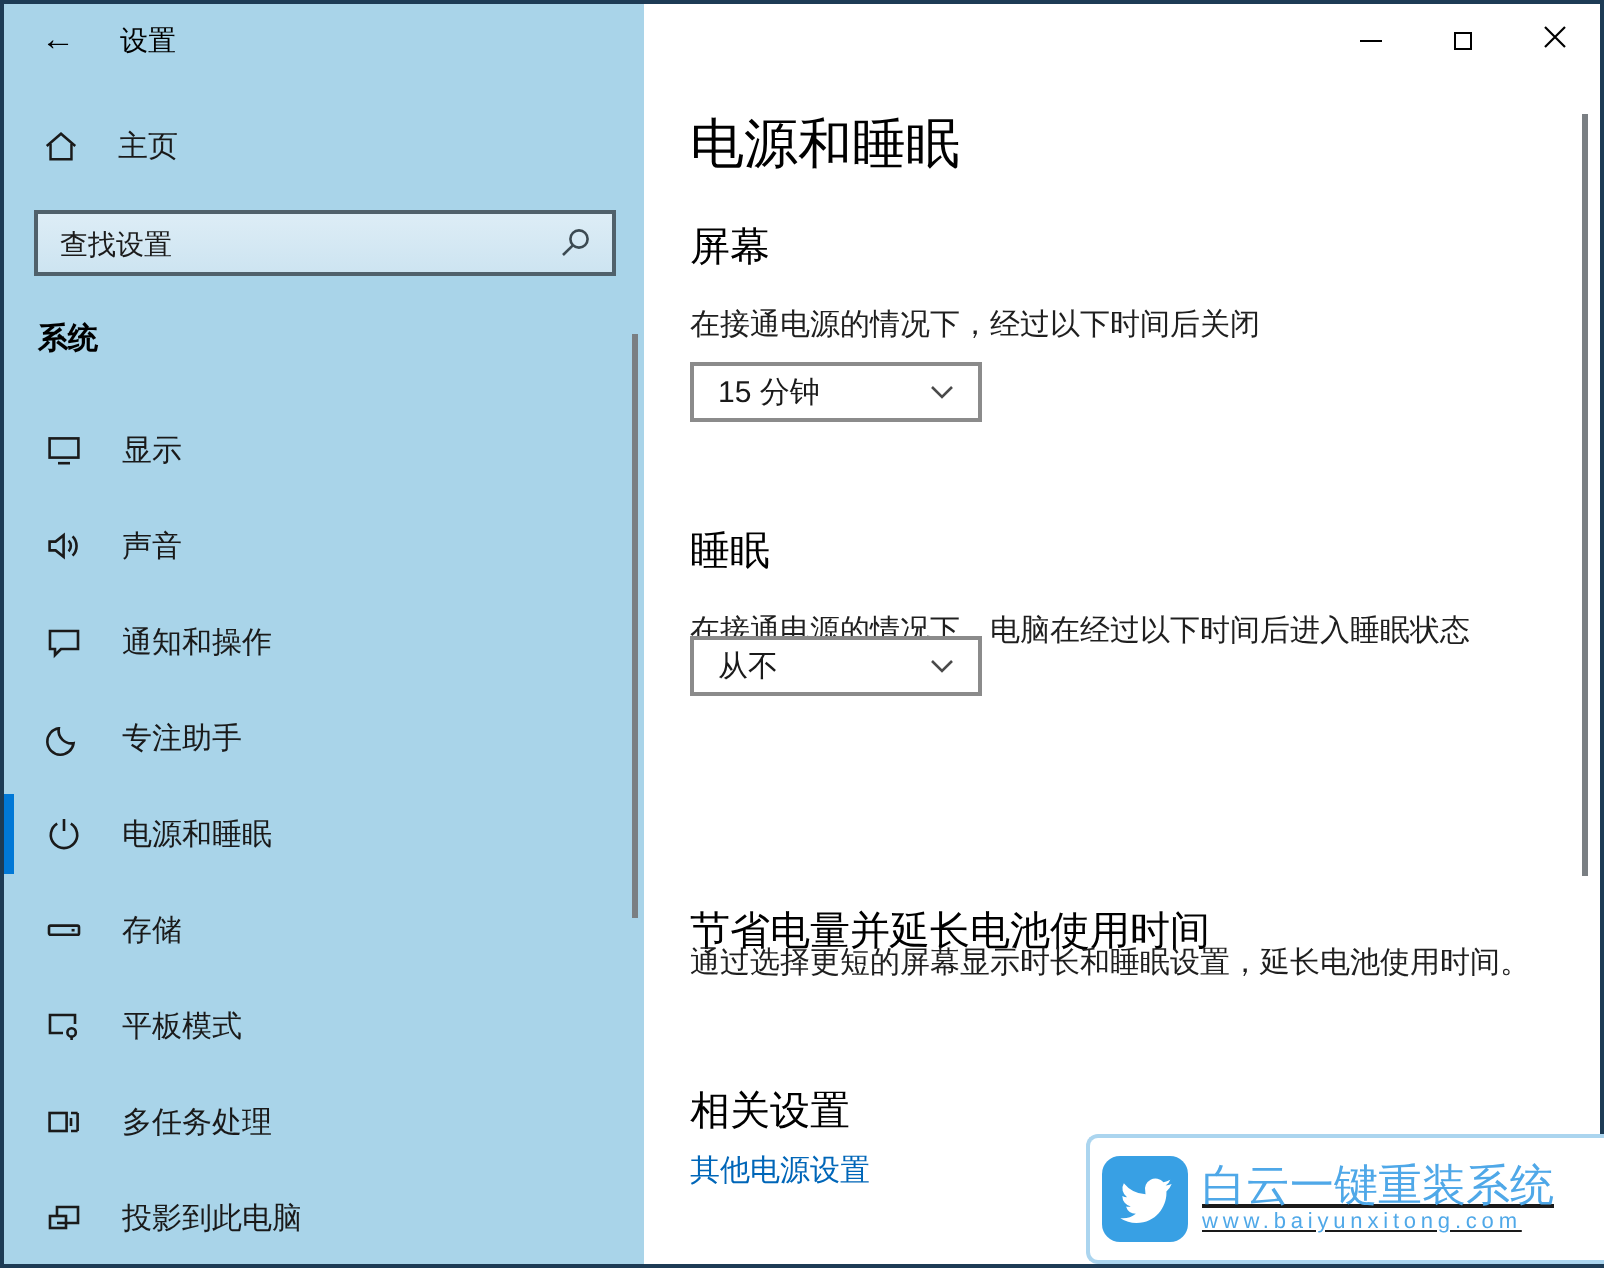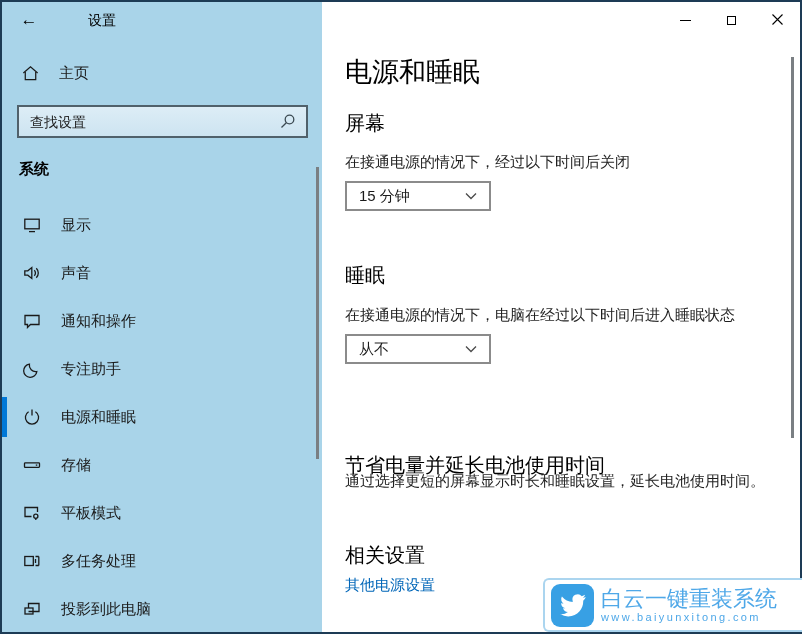--- a/index.html
+++ b/index.html
@@ -22,21 +22,21 @@
     background:#a9d4e9;
     position:relative;
   }
   .back-btn {
     position:absolute; left:15px; top:6px;
     font-size:17px; color:#000; cursor:pointer;
     width:24px; height:24px; line-height:24px; text-align:center;
   }
   .app-title {
     position:absolute; left:58px; top:10px;
-    font-size:14px; color:#000;margin-left:28px;
+    font-size:14px; color:#000;
   }
   .home-row {
     position:absolute; left:19px; top:62px;
     display:flex; align-items:center; gap:19px;
     font-size:15px;
   }
   .home-row .icon svg { display:block; }
   .search-box {
     position:absolute; left:15px; top:103px;
     width:291px; height:33px;
@@ -104,34 +104,34 @@
   .main-scrollbar {
     position:absolute; right:6px; top:55px;
     width:3px; height:381px; background:#7a7f83;
   }
   
   #h-screen  { top:108px; }
   #d-screen  { top:151px; }
   #s-screen  { top:179px; }
   #h-sleep   { top:260px; }
   #d-sleep   { top:304px; }
-  #s-sleep   { top:332px; }
+  #s-sleep   { top:316px; }
   #h-battery { top:450px; }
   #d-battery { top:470px; }
   #h-related { top:540px; }
   #l-related { top:574px; }
   
   .watermark {
     position:absolute; right:0; bottom:2px;
-    width:259px; height:54px;
+    width:259px; height:65px;
     background:#fff;
     border:2px solid #abd5ef; border-right:none;
     border-radius:6px 0 0 6px;
     display:flex; align-items:center;
-    padding-left:6px; z-index:10;
+    padding-left:6px; z-index:10;text-decoration:underline;
   }
   .wm-tile {
     width:43px; height:43px; border-radius:9px;
     background:#38a0e4;
     display:flex; align-items:center; justify-content:center;
   }
   .wm-text { margin-left:7px; display:flex; flex-direction:column; }
   .wm-brand { font-size:22px; color:#4fa8e8; line-height:24px; white-space:nowrap; }
   .wm-url   { font-size:11px; color:#4fa8e8; letter-spacing:2.4px; line-height:13px; white-space:nowrap; }
 </style>

